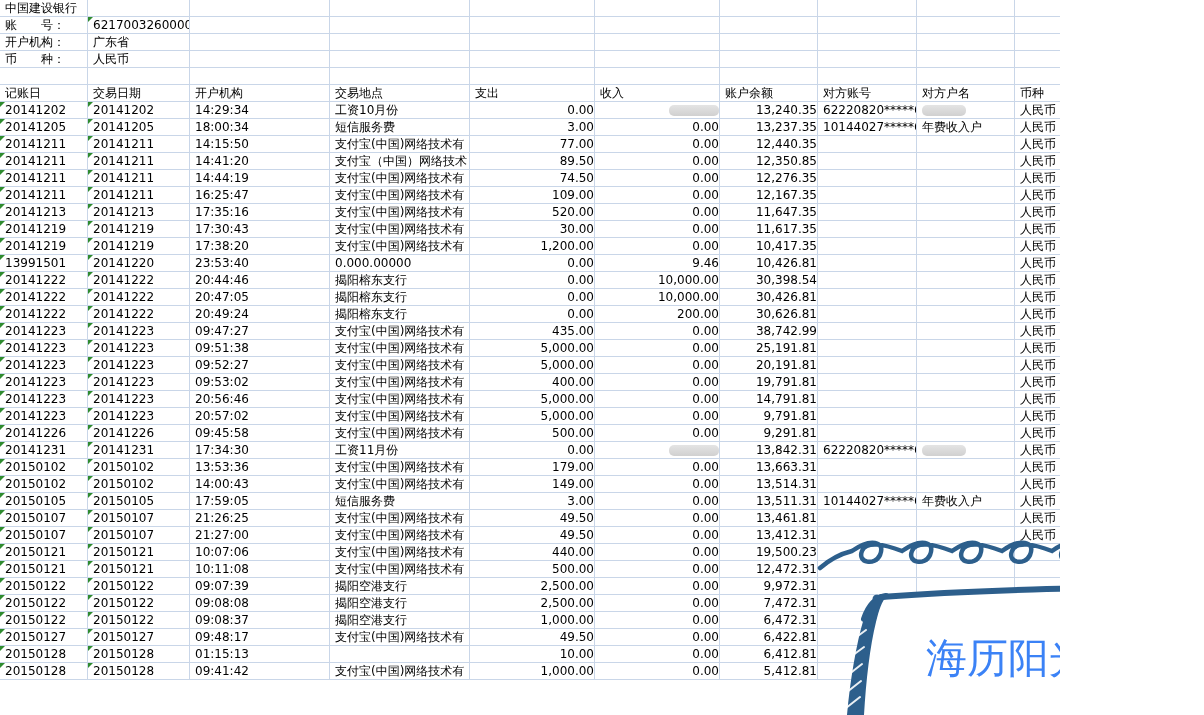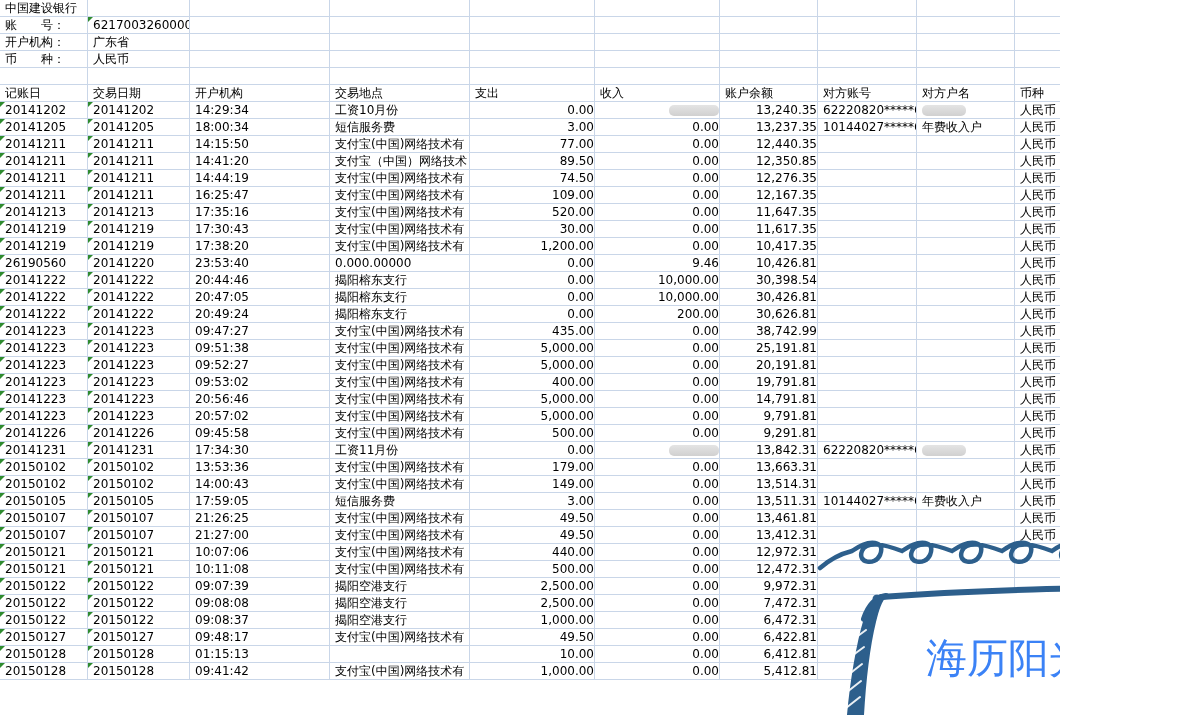--- a/index.html
+++ b/index.html
@@ -232,21 +232,21 @@
           <td>支付宝(中国)网络技术有</td>
           <td class="num">1,200.00</td>
           <td class="num">0.00</td>
           <td class="num">10,417.35</td>
           <td class="acct"></td>
           <td></td>
           <td>人民币</td>
           <td>消费</td>
         </tr>
         <tr>
-          <td class="tri">26190560</td>
+          <td class="tri">13991501</td>
           <td class="tri">20141220</td>
           <td>23:53:40</td>
           <td>0.000.00000</td>
           <td class="num">0.00</td>
           <td class="num">9.46</td>
           <td class="num">10,426.81</td>
           <td class="acct"></td>
           <td></td>
           <td>人民币</td>
           <td>结息</td>
@@ -459,21 +459,21 @@
           <td>人民币</td>
           <td>消费</td>
         </tr>
         <tr>
           <td class="tri">20150121</td>
           <td class="tri">20150121</td>
           <td>10:07:06</td>
           <td>支付宝(中国)网络技术有</td>
           <td class="num">440.00</td>
           <td class="num">0.00</td>
-          <td class="num">12,972.31</td>
+          <td class="num">19,500.23</td>
           <td class="acct"></td>
           <td></td>
           <td></td>
           <td></td>
         </tr>
         <tr>
           <td class="tri">20150121</td>
           <td class="tri">20150121</td>
           <td>10:11:08</td>
           <td>支付宝(中国)网络技术有</td>

